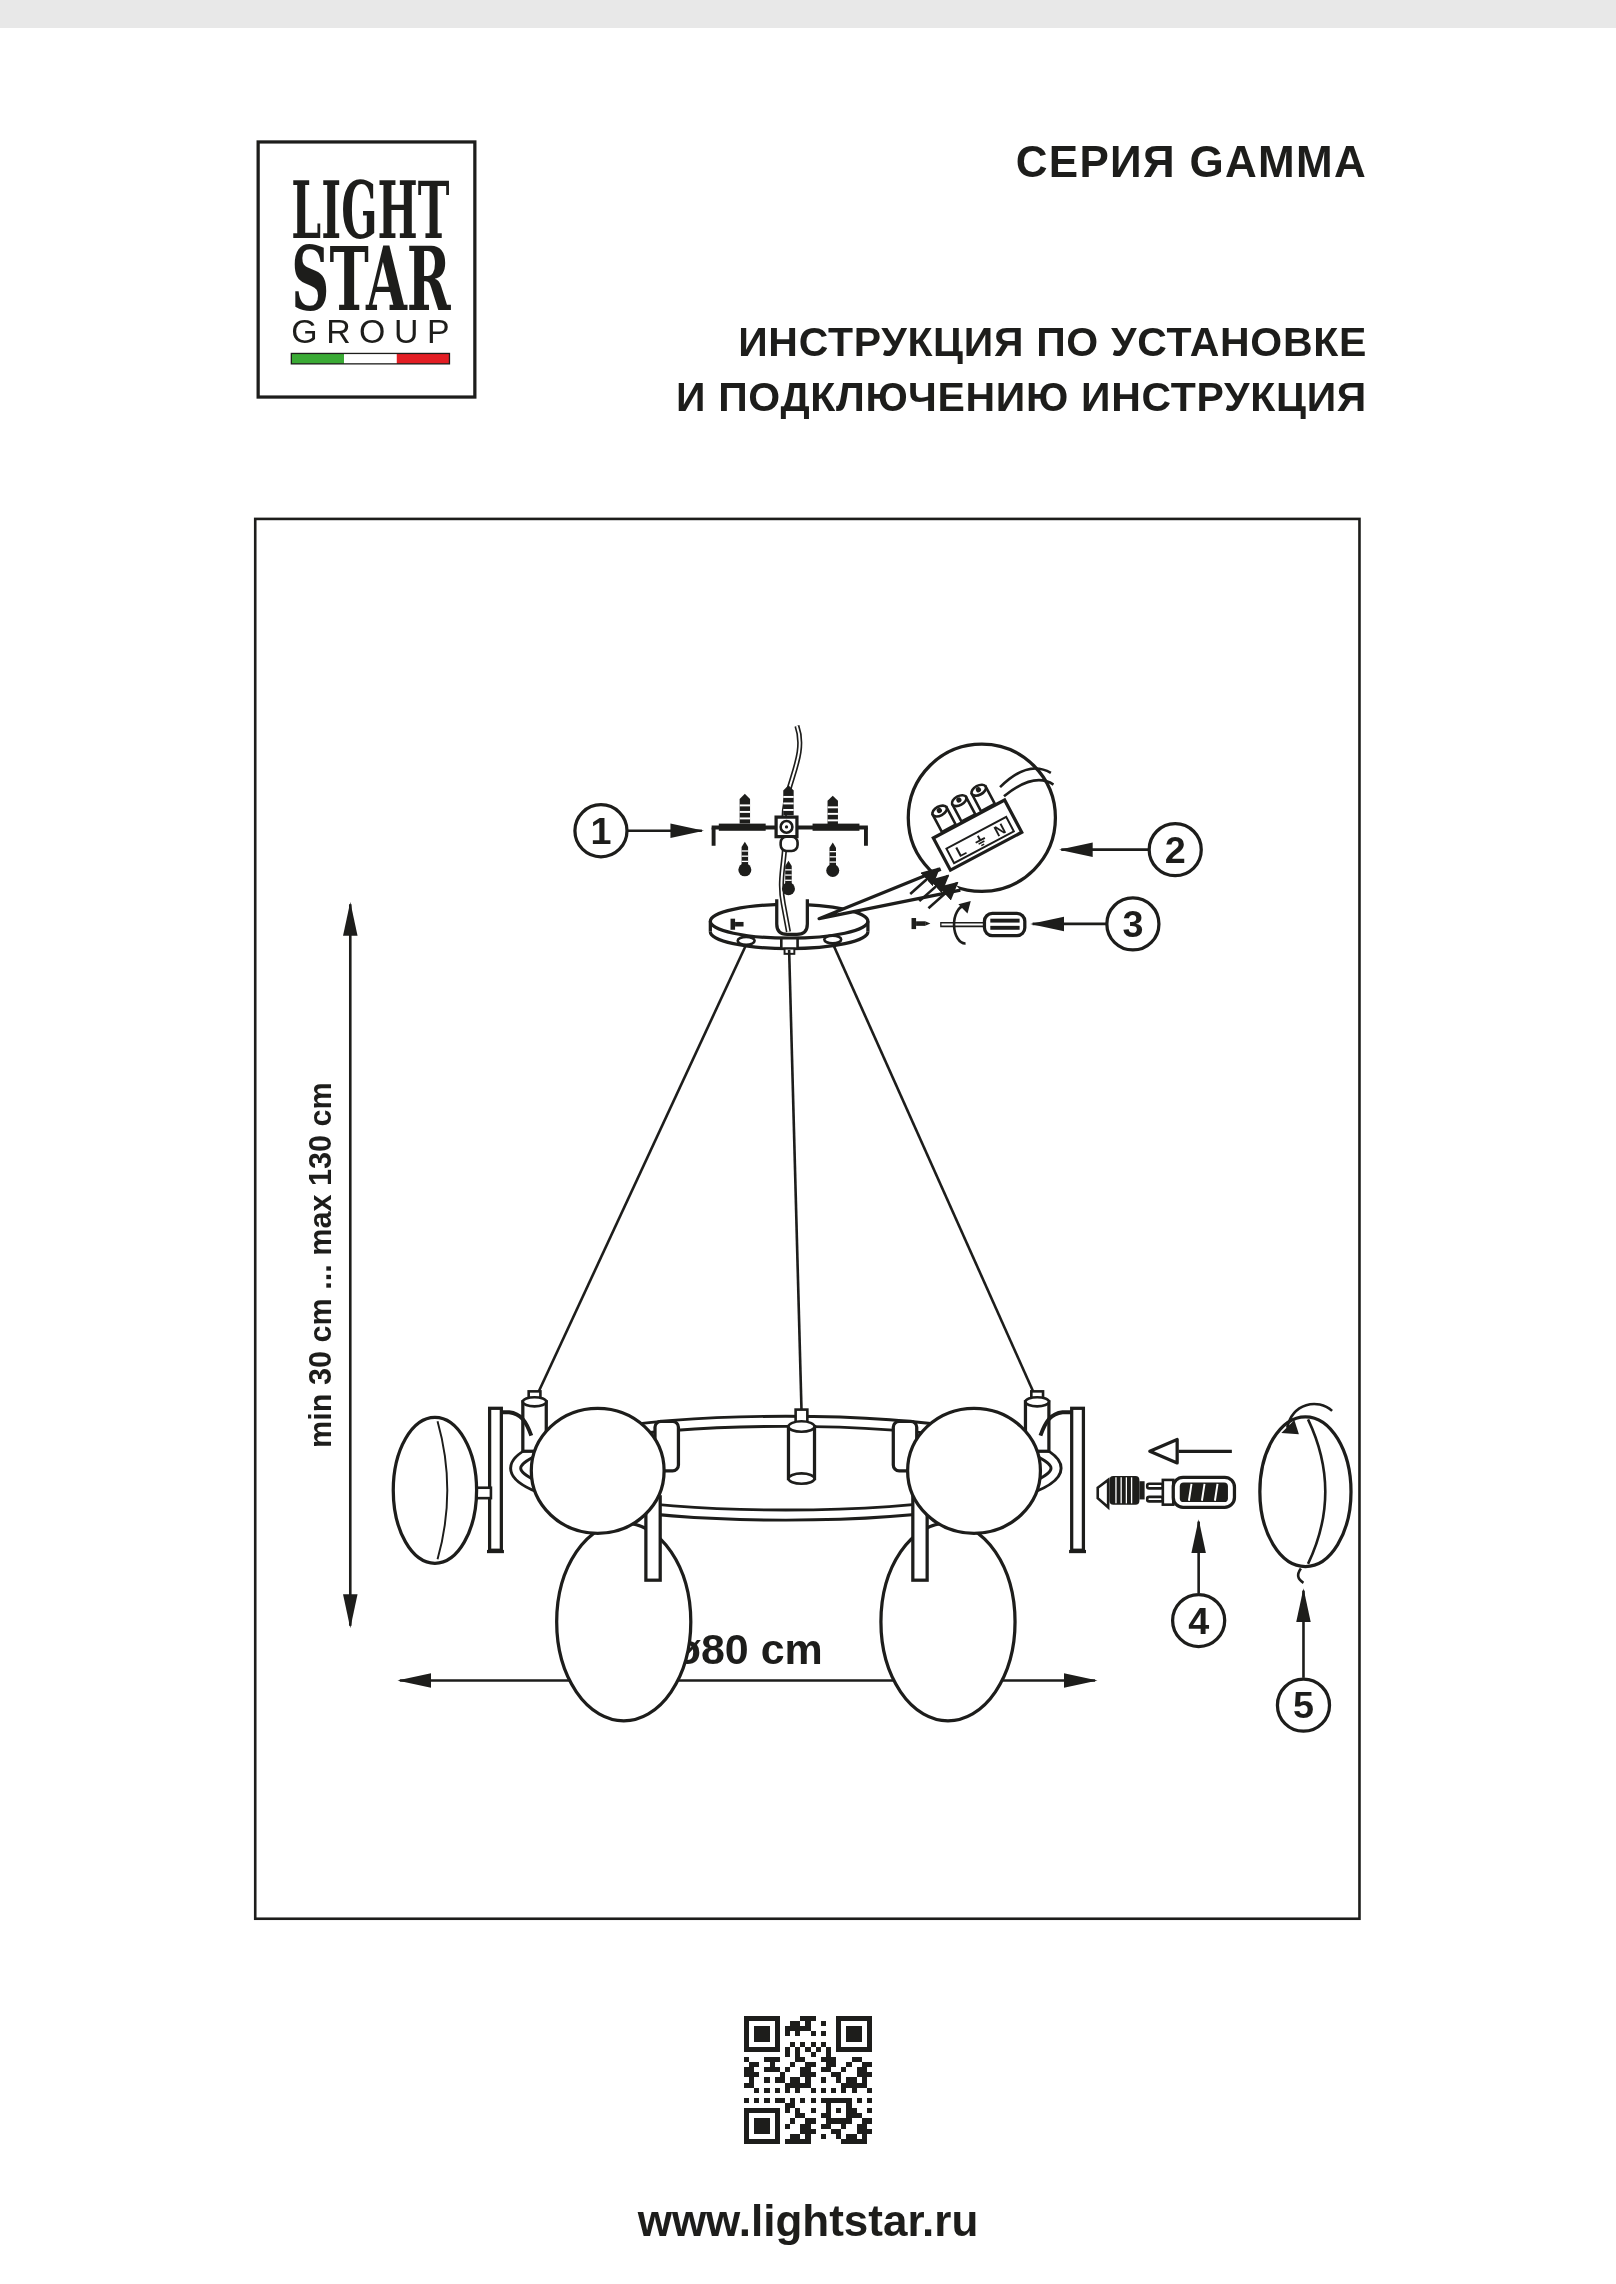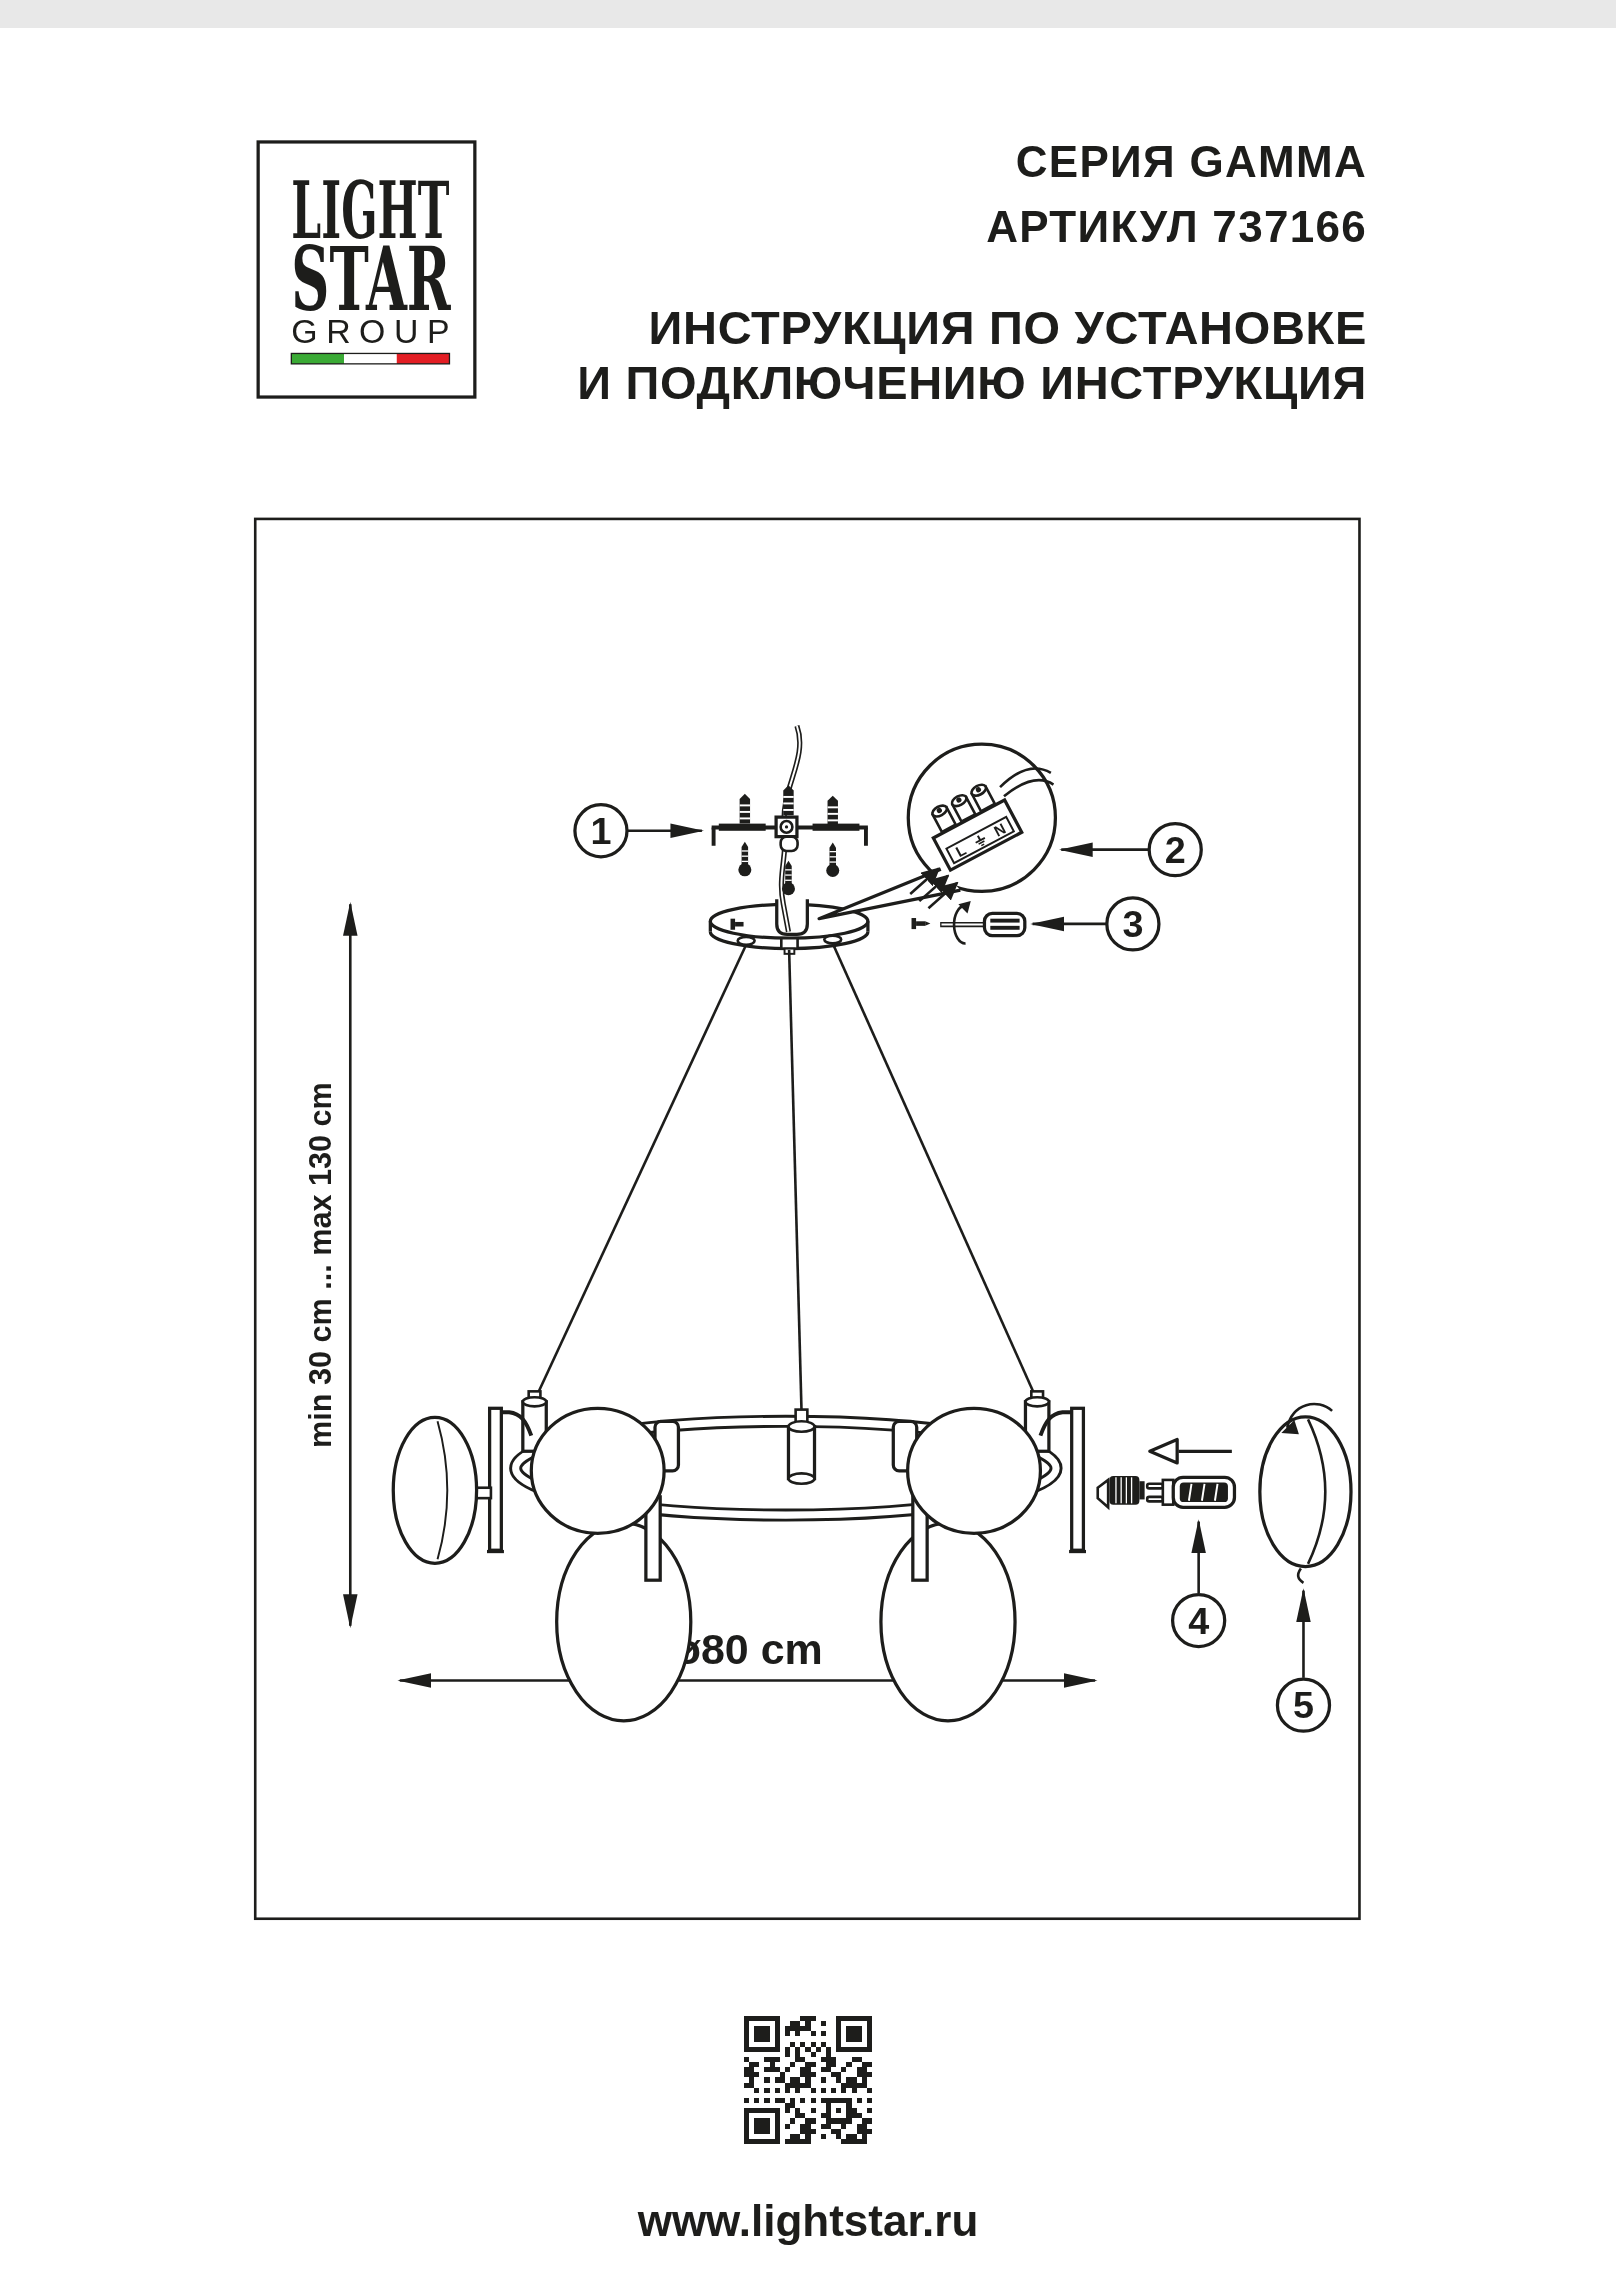--- a/index.html
+++ b/index.html
@@ -1,21 +1,21 @@
 <!DOCTYPE html>
 <html style="font-size:10.4px"><head>
 <meta charset="utf-8">
 <style>
   html,body{margin:0;padding:0;background:#e8e8e8;}
   .page{position:relative;width:1616px;height:2284px;background:#ffffff;overflow:hidden;
         font-family:"Liberation Sans",sans-serif;color:#1d1d1b;margin-top:28px;}
   .hdr{position:absolute;right:249px;text-align:right;white-space:nowrap;font-weight:bold;color:#1d1d1b;}
   #hdr-series{top:109px;font-size:44px;letter-spacing:1.3px;}
   #hdr-article{top:174px;font-size:44px;letter-spacing:1.3px;}
-  #hdr-instr{top:272px;font-size:47px;line-height:55px;letter-spacing:0.7px;}
+  #hdr-instr{top:287px;font-size:41px;line-height:55px;letter-spacing:0.7px;}
   .ftr{position:absolute;left:0;width:100%;text-align:center;white-space:nowrap;font-weight:bold;color:#1d1d1b;}
   #ftr-article{top:1944px;font-size:35px;}
   #ftr-site{top:2168px;font-size:44px;}
   #qr-wrap{position:absolute;top:1988px;left:50%;transform:translateX(-50%);width:128px;height:128px;}
   #logo-svg{position:absolute;left:256px;top:112px;}
   #diagram-svg{position:absolute;left:0;top:0;}
   svg text{fill:#1d1d1b;}
 </style>
 </head>
 <body>
@@ -29,21 +29,20 @@
     <text x="54" y="312" font-family="Liberation Sans, sans-serif" font-size="52" textLength="243" lengthAdjust="spacing">GROUP</text>
     <g>
       <rect x="54" y="328" width="81" height="16" fill="#3aaa35"></rect>
       <rect x="135" y="328" width="81" height="16" fill="#ffffff"></rect>
       <rect x="216" y="328" width="81" height="16" fill="#e31e24"></rect>
       <rect x="54" y="328" width="243" height="16" fill="none" stroke="#1d1d1b" stroke-width="2"></rect>
     </g>
   </svg>
 
   <div class="hdr" id="hdr-series">СЕРИЯ GAMMA</div>
-  <div class="hdr" id="hdr-article">АРТИКУЛ 737166</div>
   <div class="hdr" id="hdr-instr">
     <div>ИНСТРУКЦИЯ ПО УСТАНОВКЕ</div>
     <div>И ПОДКЛЮЧЕНИЮ ИНСТРУКЦИЯ</div>
   </div>
 
   <svg id="diagram-svg" width="1616" height="2284" viewBox="0 0 2482 3508">
     <defs>
       <marker id="ah" viewBox="0 0 10 10" refX="9" refY="5" markerWidth="7" markerHeight="7" orient="auto-start-reverse">
         <path d="M0,0 L10,5 L0,10 z" fill="#1d1d1b"></path>
       </marker>

